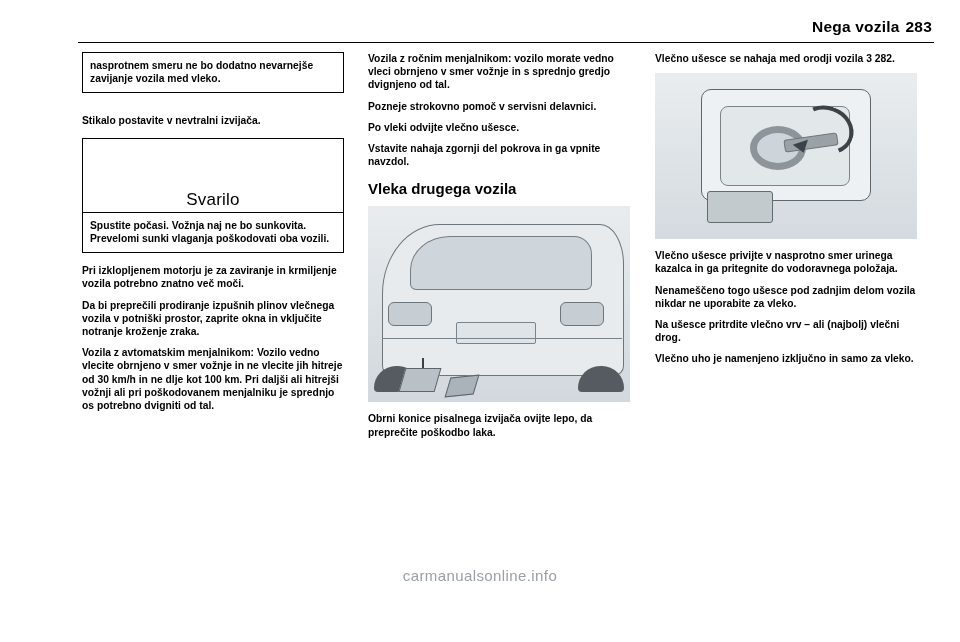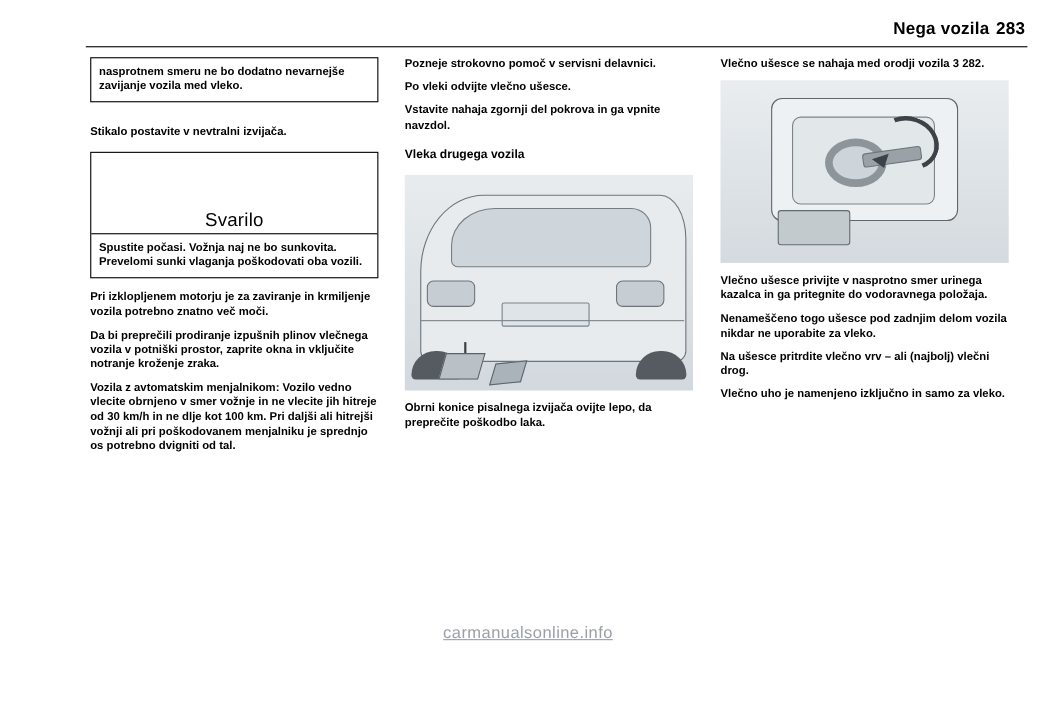--- a/index.html
+++ b/index.html
@@ -56,21 +56,21 @@
     color: #000;
   }
   .col1 { left: 82px; }
   .col2 { left: 368px; }
   .col3 { left: 655px; }
   .col p {
     margin: 0 0 8px 0;
   }
   h2.section {
     font-family: "Liberation Sans", sans-serif;
-    font-size: 11px;
+    font-size: 15px;
     font-weight: bold;
     margin: 12px 0 9px 0;
     line-height: 17px;
   }
   
   .notebox {
     border: 1px solid #000;
     padding: 6px 7px 7px 7px;
     margin-bottom: 21px;
     line-height: 13.2px;
@@ -250,21 +250,20 @@
   .watermark {
     position: absolute;
     left: 0;
     bottom: 4px;
     width: 960px;
     text-align: center;
     font-family: "Liberation Sans", sans-serif;
     font-size: 15px;
     color: #9aa0a6;
     letter-spacing: 0.4px;
-    text-decoration: underline;
   }
   
 </style>
 </head>
 <body>
 
 <div class="page">
 
   <div class="header">
     <span class="title">Nega vozila</span><span class="pagenum">283</span>
@@ -281,20 +280,21 @@
       <div class="wtitle">Svarilo</div>
       <div class="wbody">Spustite počasi. Vožnja naj ne bo sunkovita. Prevelomi sunki vlaganja poškodovati oba vozili.</div>
     </div>
 
     <p>Pri izklopljenem motorju je za zaviranje in krmiljenje vozila potrebno znatno več moči.</p>
     <p>Da bi preprečili prodiranje izpušnih plinov vlečnega vozila v potniški prostor, zaprite okna in vključite notranje kroženje zraka.</p>
     <p>Vozila z avtomatskim menjalnikom: Vozilo vedno vlecite obrnjeno v smer vožnje in ne vlecite jih hitreje od 30 km/h in ne dlje kot 100 km. Pri daljši ali hitrejši vožnji ali pri poškodovanem menjalniku je sprednjo os potrebno dvigniti od tal.</p>
   </div>
 
   <div class="col col2">
+    <p>Vozila z ročnim menjalnikom: vozilo morate vedno vleci obrnjeno v smer vožnje in s sprednjo gredjo dvignjeno od tal.</p>
     <p>Pozneje strokovno pomoč v servisni delavnici.</p>
     <p>Po vleki odvijte vlečno ušesce.</p>
     <p>Vstavite nahaja zgornji del pokrova in ga vpnite navzdol.</p>
 
     <h2 class="section">Vleka drugega vozila</h2>
 
     <div class="figure fig-car">
       <div class="car-body">
         <div class="carshape"></div>
         <div class="window"></div>

